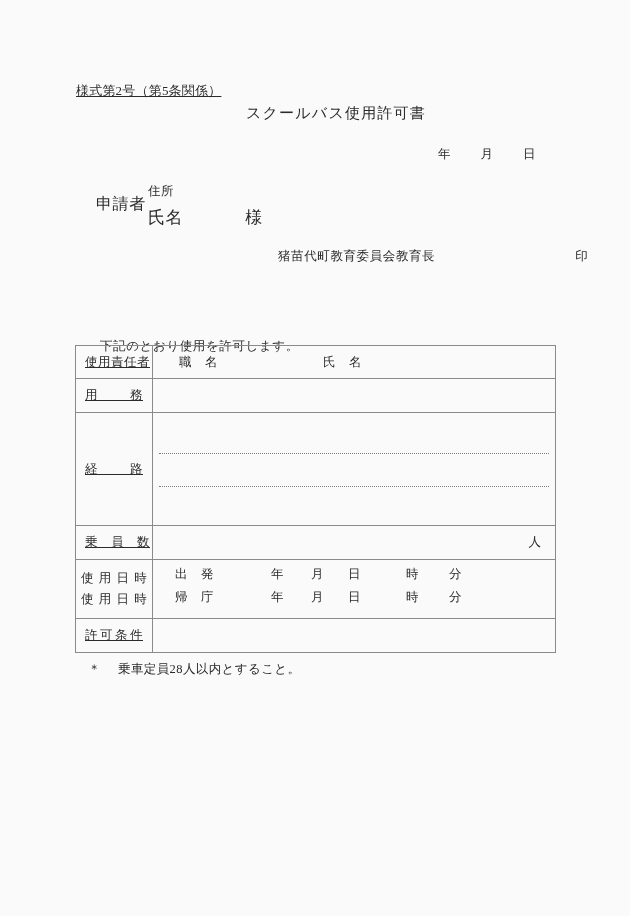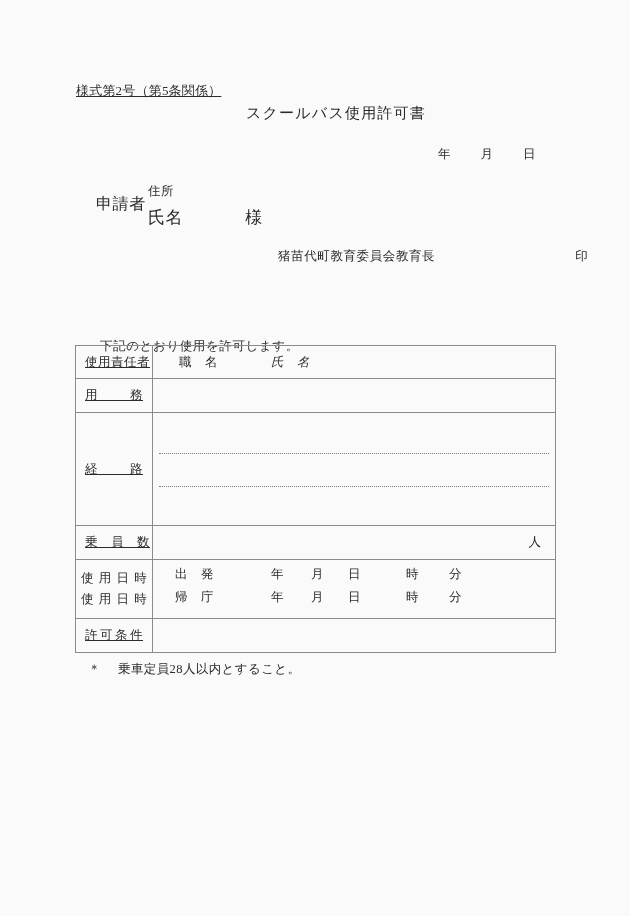--- a/index.html
+++ b/index.html
@@ -144,21 +144,21 @@
   .r-capacity td    { height: 33px; }
   .r-datetime td    { height: 53px; }
   .r-conditions td  { height: 33px; }
 
   
   .responsible-body {
     display: flex;
     padding-left: 26px;
     white-space: nowrap;
   }
-  .responsible-body .sub-name { margin-left: 53px; font-style: italic; }
+  .responsible-body .sub-name { margin-left: 105px; }
   .sp { letter-spacing: 0.5px; }
 
   
   .route-body {
     position: relative;
     height: 100%;
   }
   .route-body .rule {
     position: absolute;
     left: 6px;

